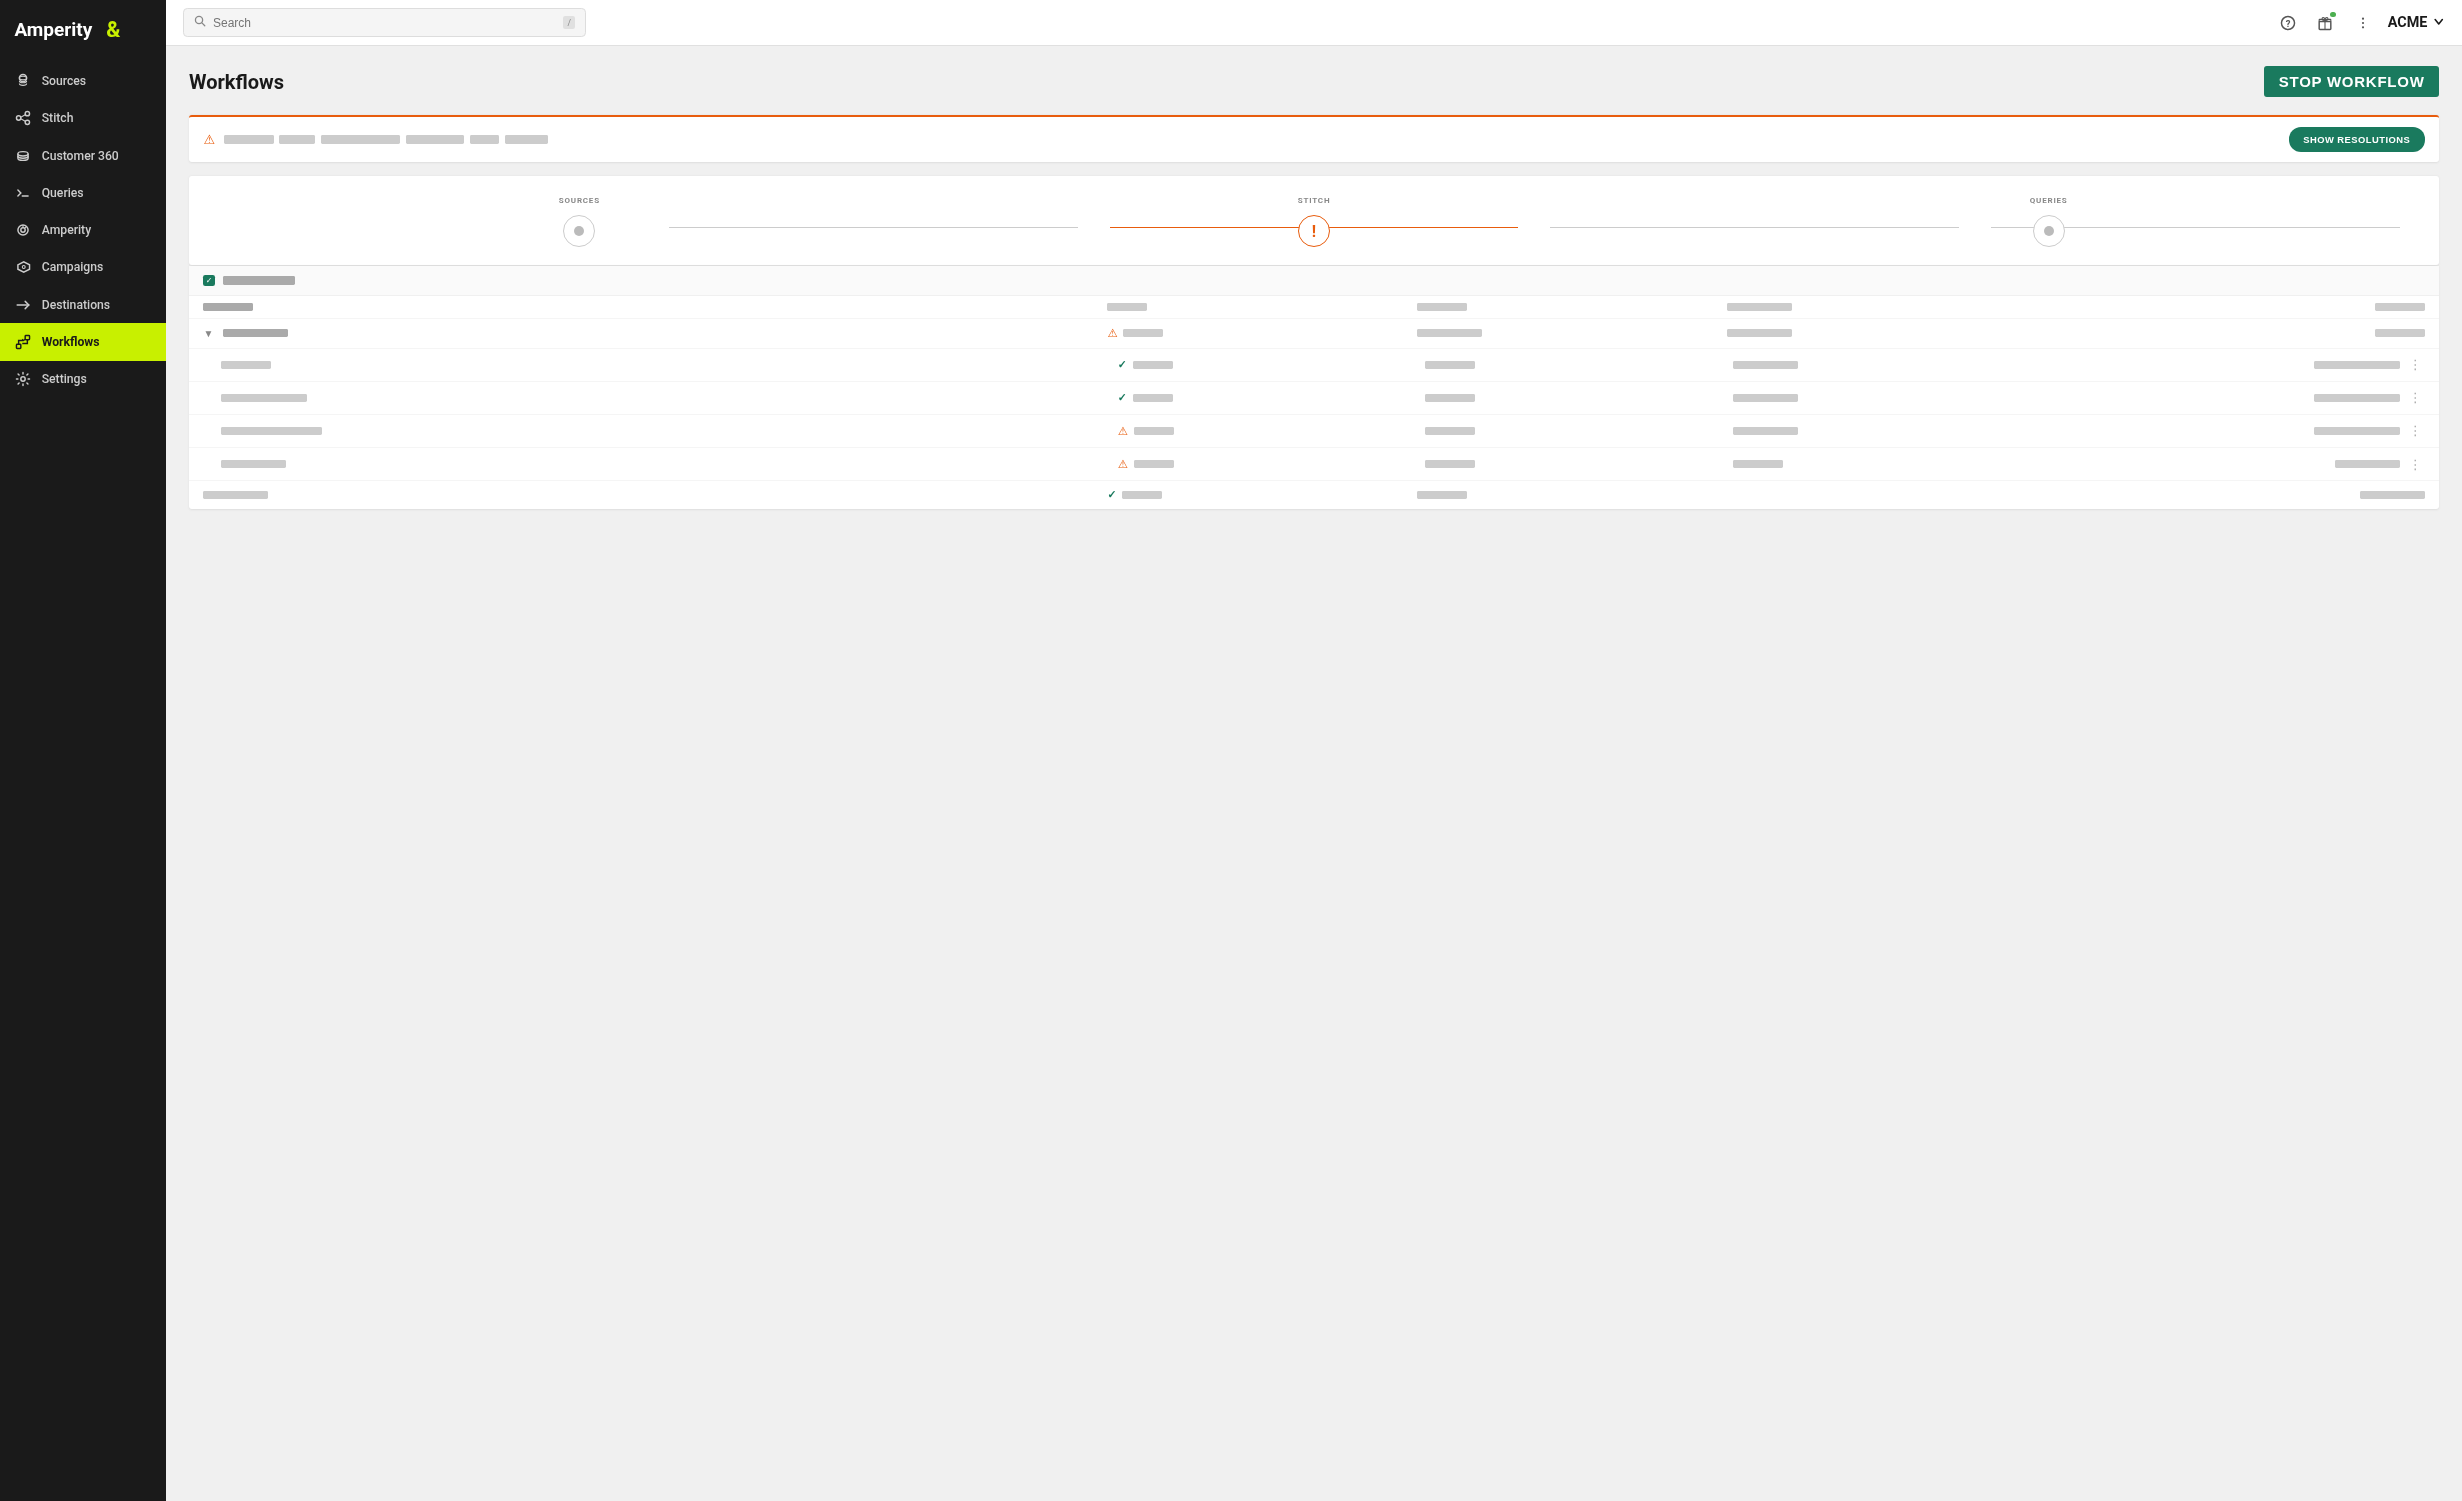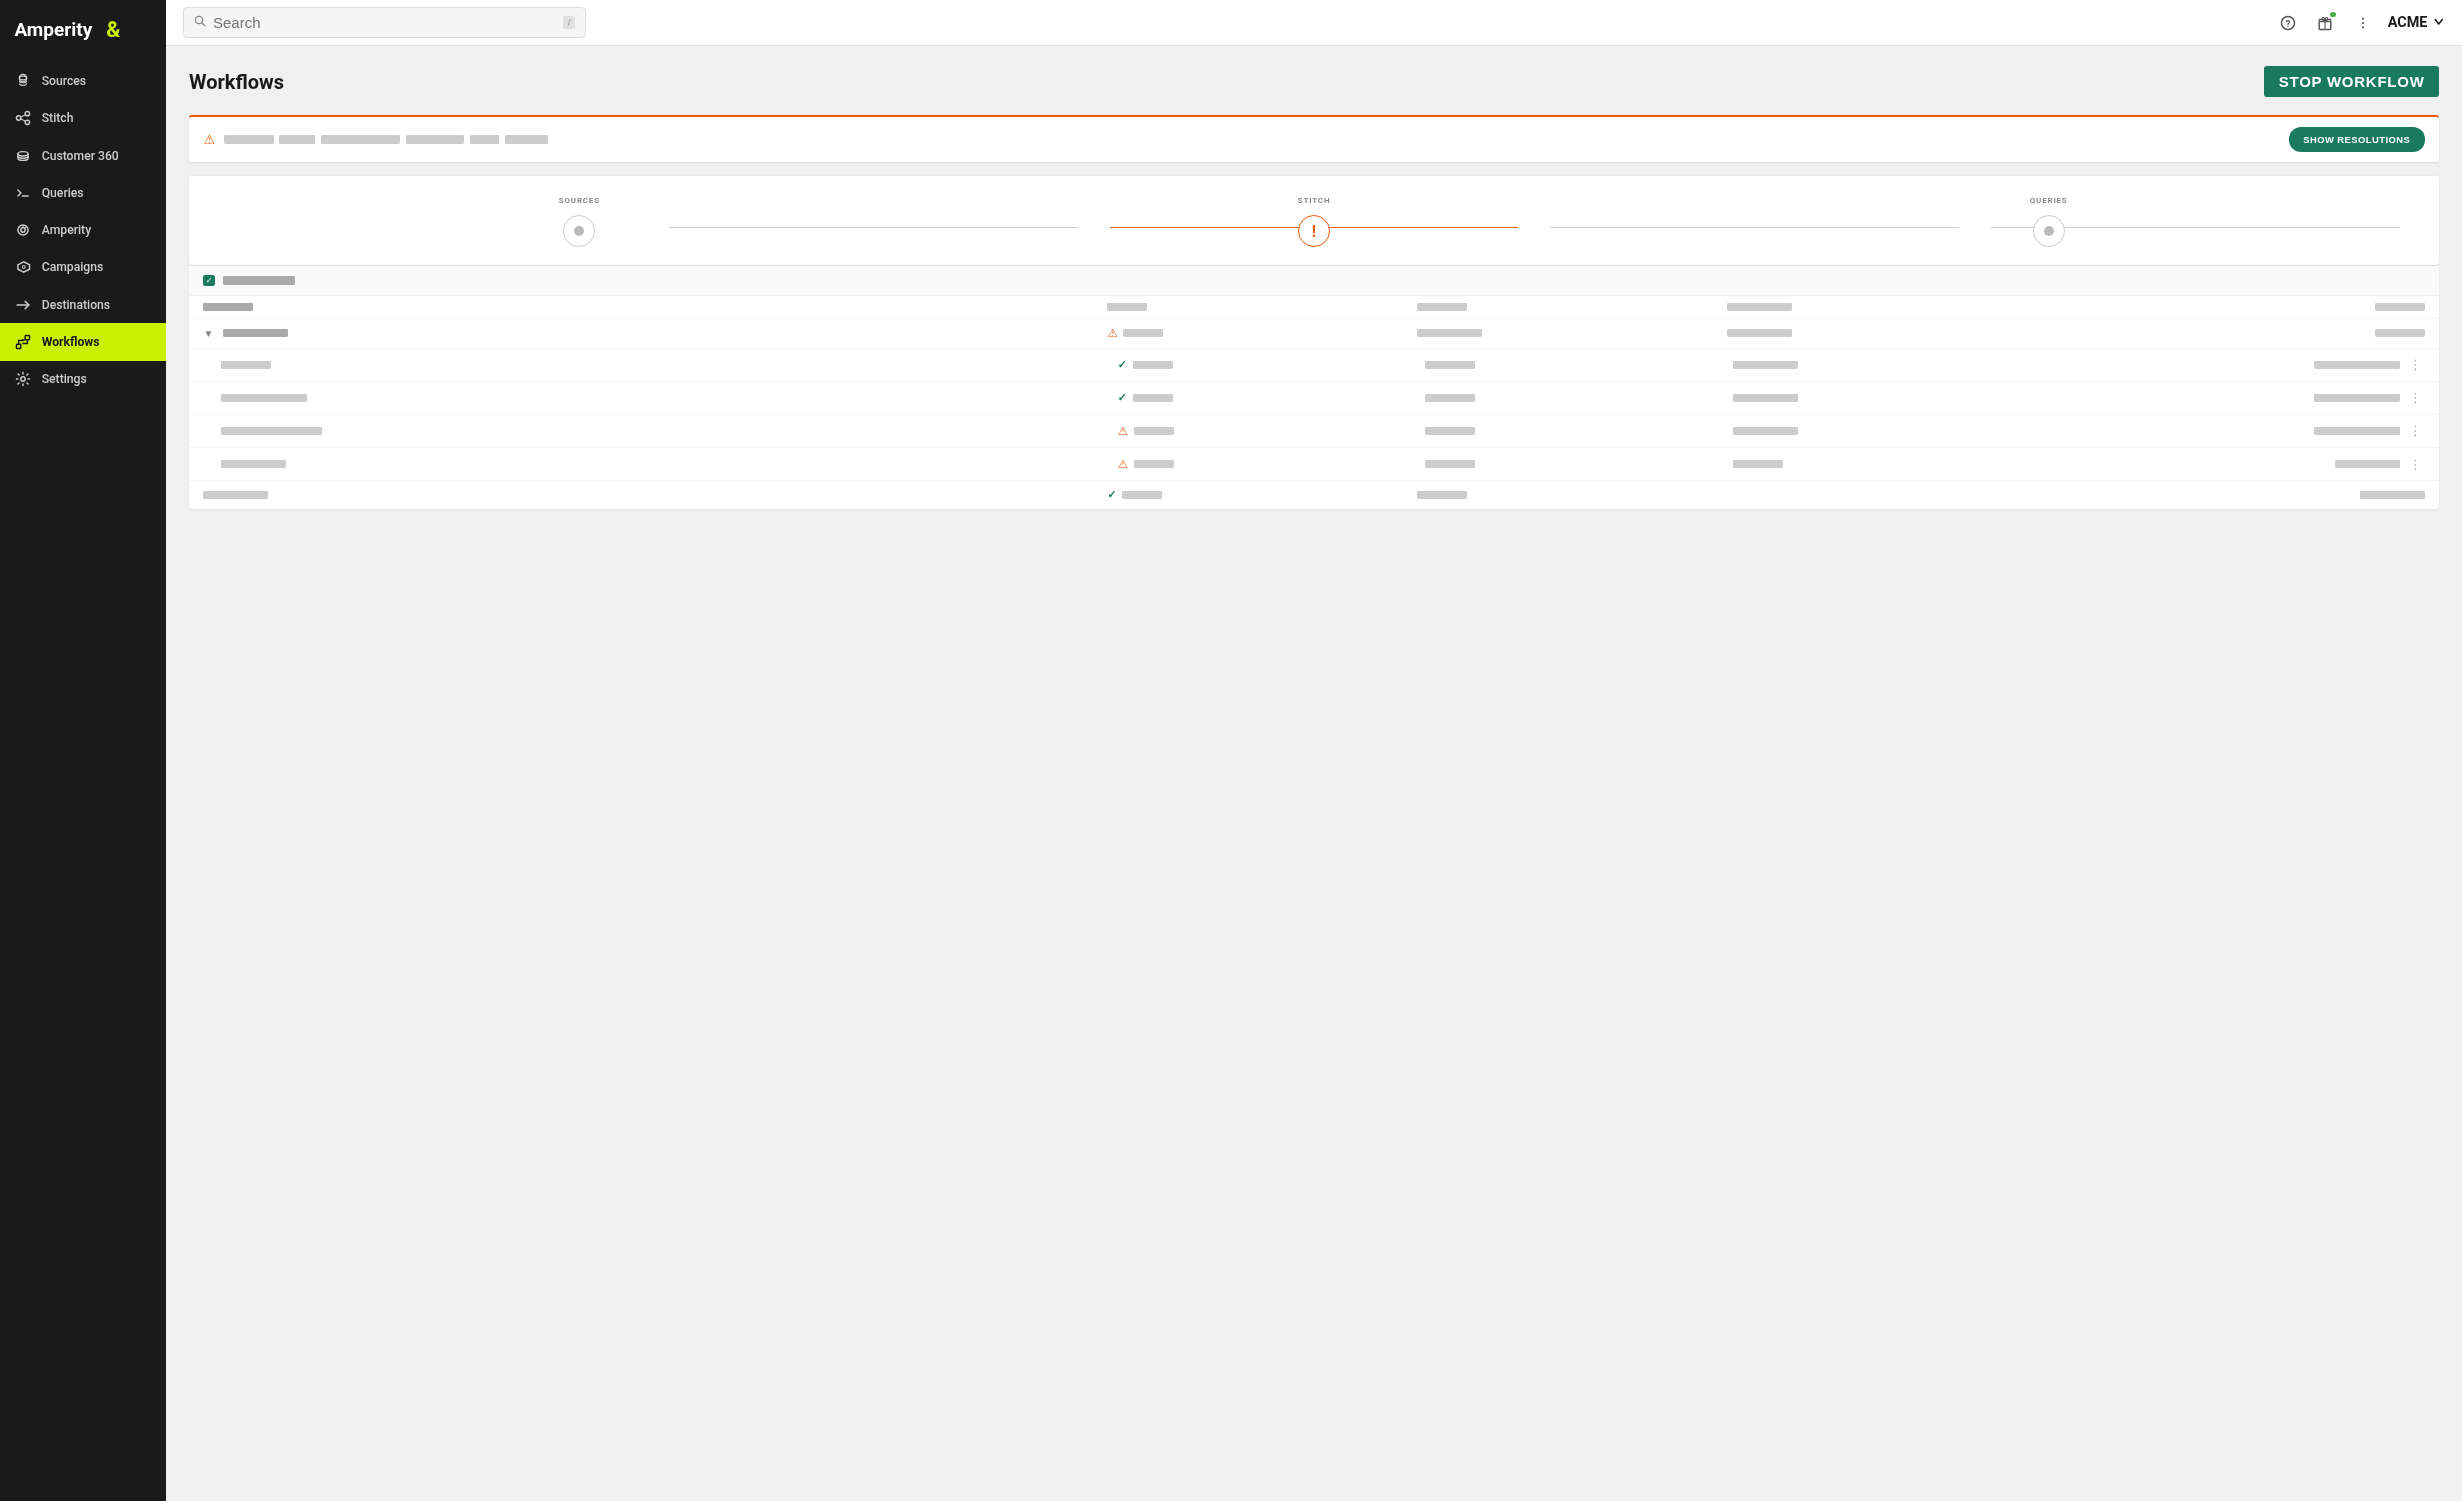--- a/index.html
+++ b/index.html
@@ -87,21 +87,21 @@
       border-radius: 4.3px;
       padding: 5.8px 10px;
       flex: 1;
       max-width: 403px;
       gap: 7.2px;
     }
     .search-box input {
       border: none;
       background: transparent;
       outline: none;
-      font-size: 15px;
+      font-size: 12px;
       flex: 1;
       color: #333;
     }
     .search-slash {
       background: #e0e0e0;
       color: #888;
       padding: 1.4px 4.3px;
       border-radius: 2.2px;
       font-size: 8.6px;
     }

